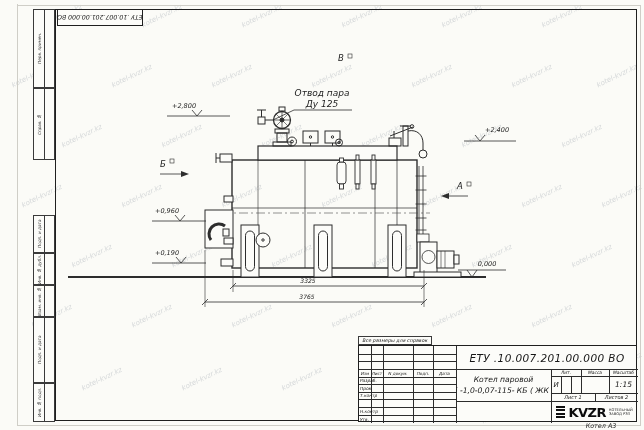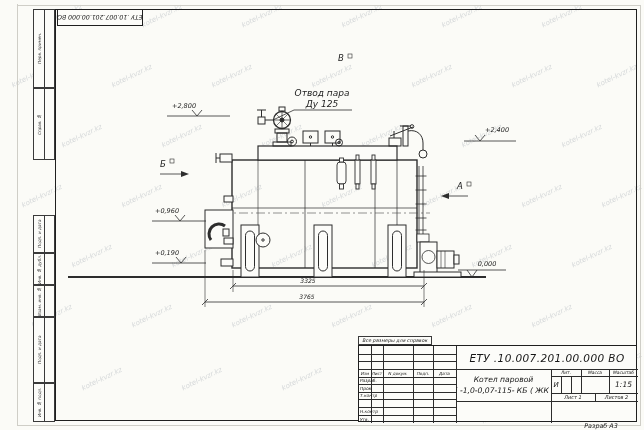--- a/index.html
+++ b/index.html
@@ -338,27 +338,42 @@
   </div>
 
   <div class="cell" style="left:192px;top:23px;width:30px;height:7px;font-size:4.4px">Лит.</div>
   <div class="cell" style="left:222px;top:23px;width:28px;height:7px;font-size:4.4px">Масса</div>
   <div class="cell" style="left:250px;top:23px;width:29px;height:7px;font-size:4.4px">Масштаб</div>
   <div class="cell" style="left:192px;top:30px;width:10px;height:17px;font-size:7px">И</div>
   <div class="cell" style="left:250px;top:30px;width:29px;height:17px;font-size:7.5px">1:15</div>
   <div class="cell" style="left:192px;top:47px;width:44px;height:8px;font-size:5px">Лист 1</div>
   <div class="cell" style="left:236px;top:47px;width:43px;height:8px;font-size:5px">Листов 2</div>
 
+  <div class="cell" style="left:192px;top:55px;width:87px;height:22px">
+    <div class="logo">
+      <div class="bars">
+          <div></div>
+          <div></div>
+          <div></div>
+          <div></div>
+        </div>
+      <span class="kvzr">KVZR</span>
+      <span class="logocap">
+        <span>КОТЕЛЬНЫЙ</span><br>
+        <span>ЗАВОД РЗП</span>
+      </span>
+    </div>
+  </div>
 
   <div class="cell" style="left:0;top:23px;width:12px;height:8px;font-size:4.2px">Изм</div>
   <div class="cell" style="left:12px;top:23px;width:12px;height:8px;font-size:4.2px">Лист</div>
   <div class="cell" style="left:24px;top:23px;width:30px;height:8px;font-size:4.2px">N докум.</div>
   <div class="cell" style="left:54px;top:23px;width:20px;height:8px;font-size:4.2px">Подп.</div>
   <div class="cell" style="left:74px;top:23px;width:23px;height:8px;font-size:4.2px">Дата</div>
 
   <div class="cell" style="left:0;top:31px;width:24px;height:7px;font-size:4.3px;justify-content:flex-start;padding-left:1px">Разраб.</div>
   <div class="cell" style="left:0;top:38px;width:24px;height:8px;font-size:4.3px;justify-content:flex-start;padding-left:1px">Пров.</div>
   <div class="cell" style="left:0;top:46px;width:24px;height:7px;font-size:4.3px;justify-content:flex-start;padding-left:1px">Т.контр</div>
   <div class="cell" style="left:0;top:61px;width:24px;height:8px;font-size:4.3px;justify-content:flex-start;padding-left:1px">Н.контр</div>
   <div class="cell" style="left:0;top:69px;width:24px;height:8px;font-size:4.3px;justify-content:flex-start;padding-left:1px">Утв.</div>
 </div>
 
-<div class="fmt">Разраб А3</div>
+<div class="fmt">Котел А3</div>
 
 </body></html>

